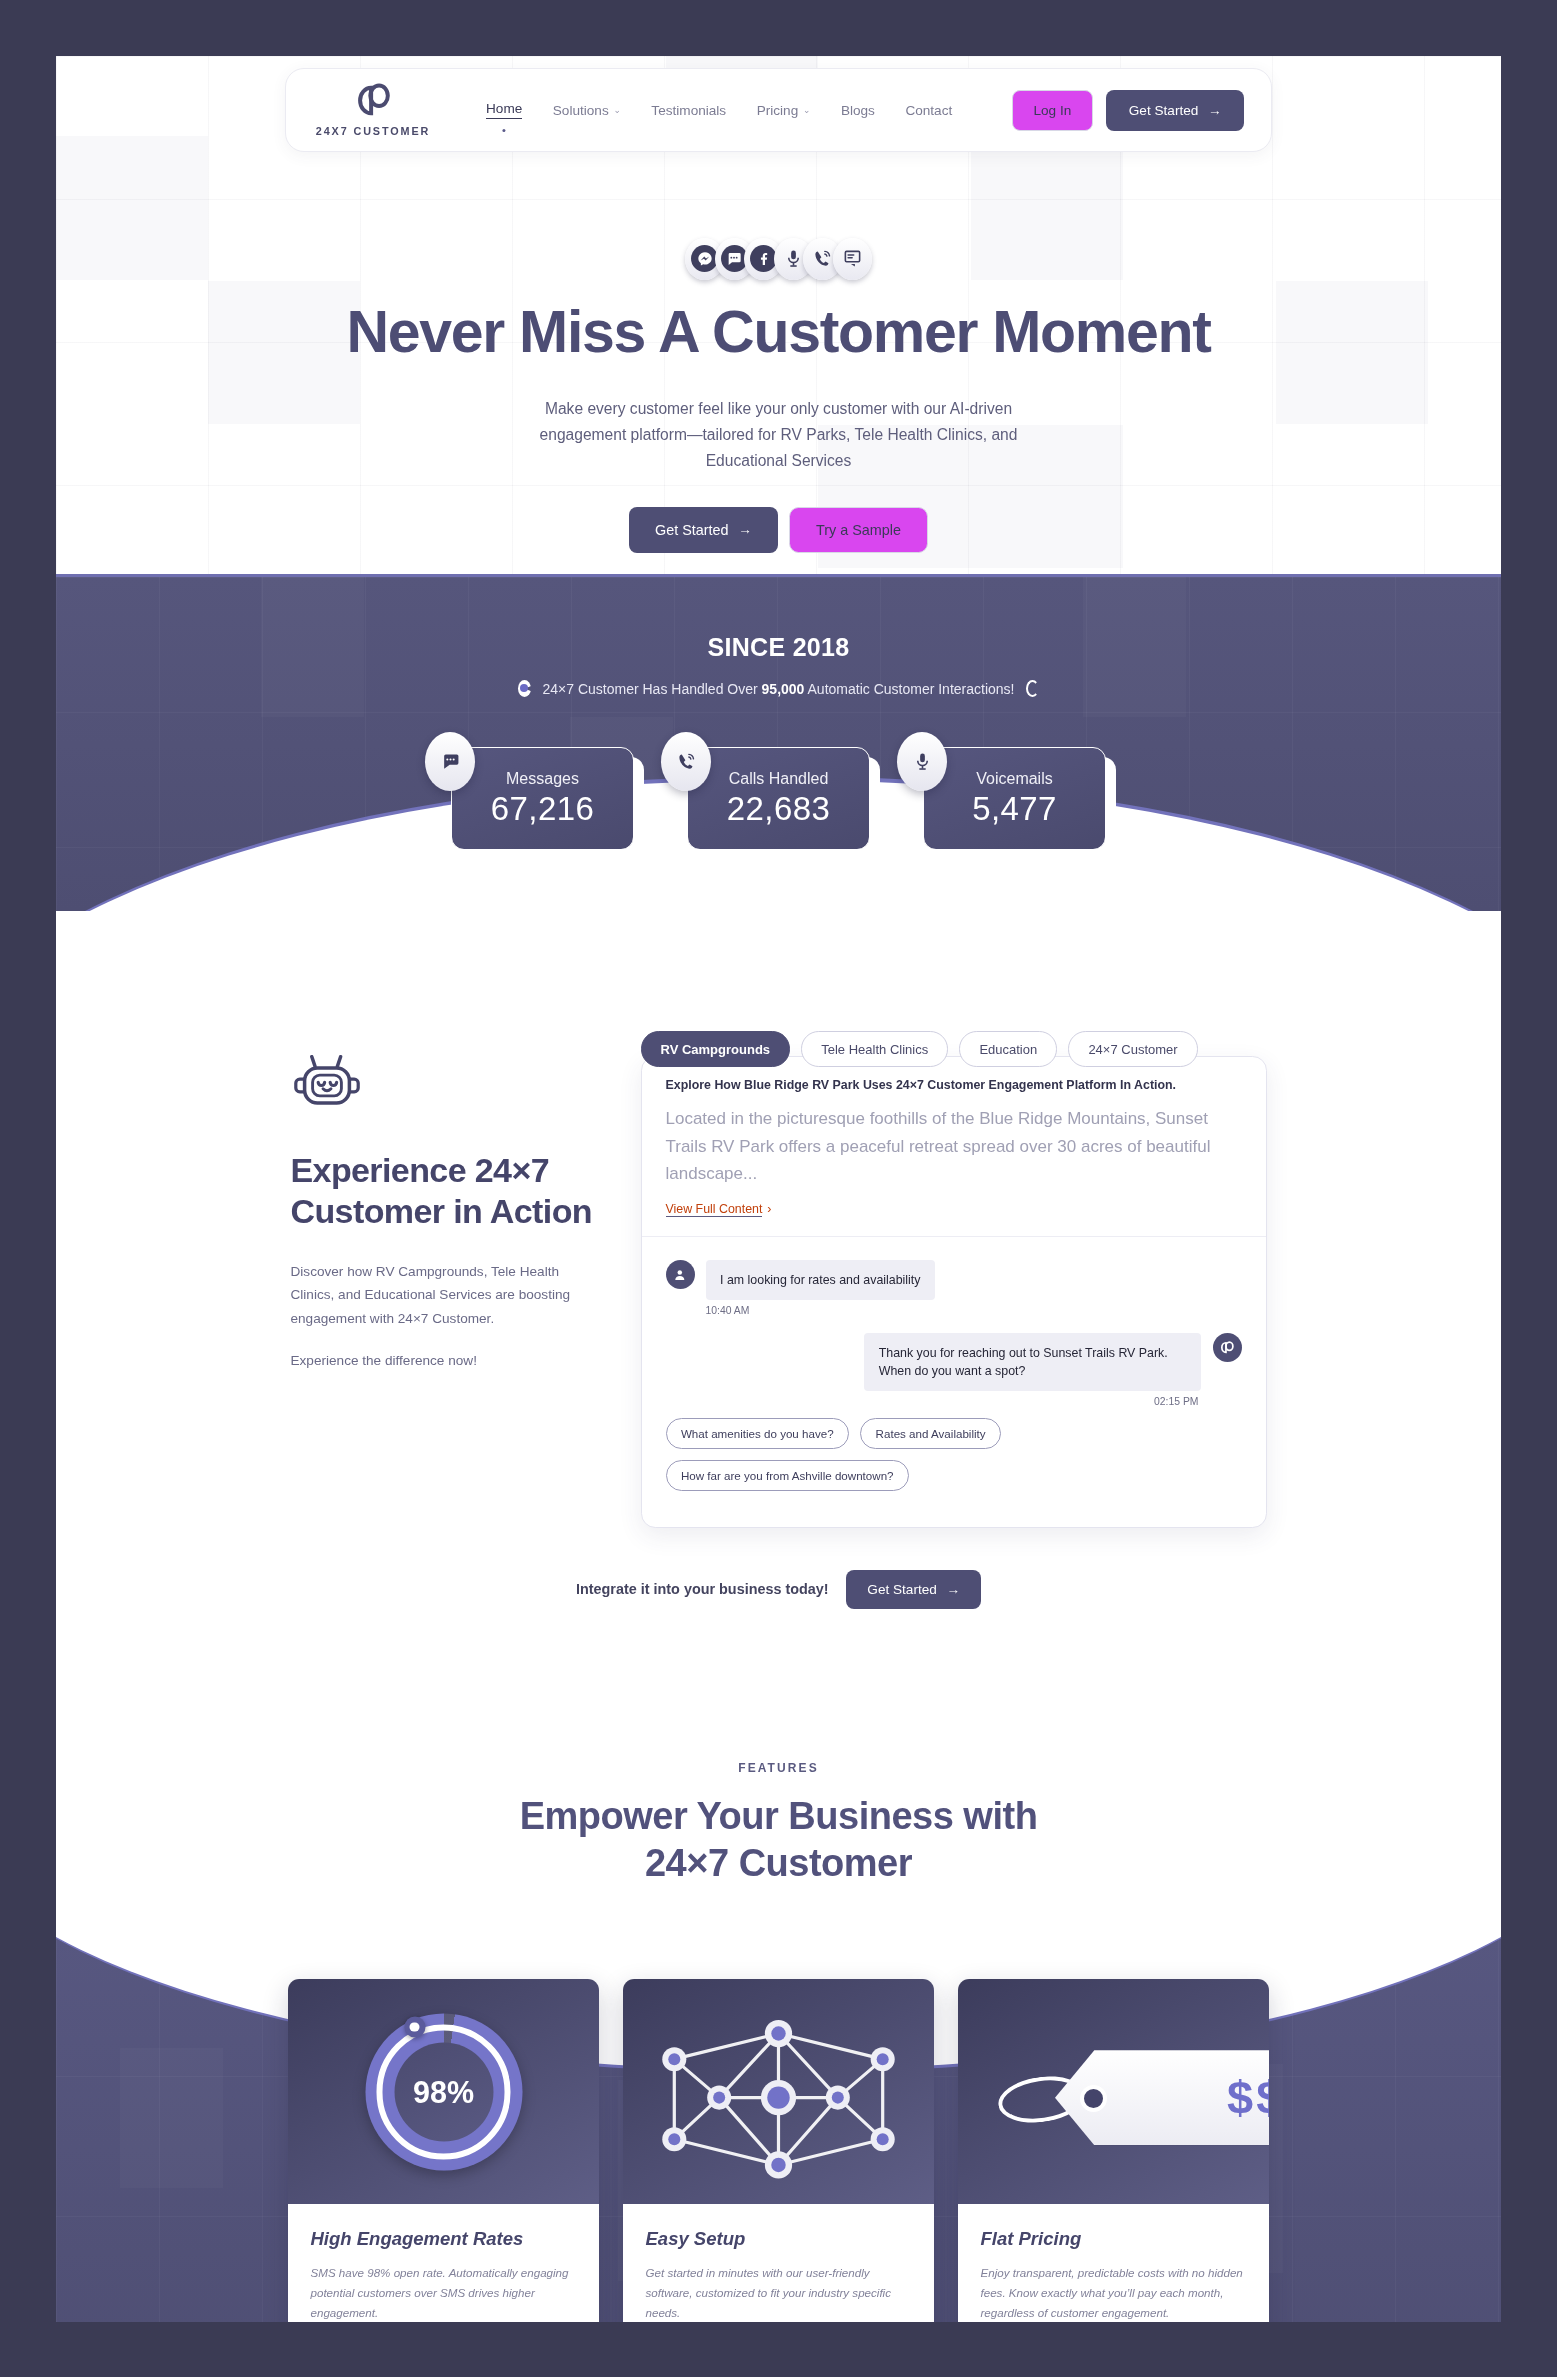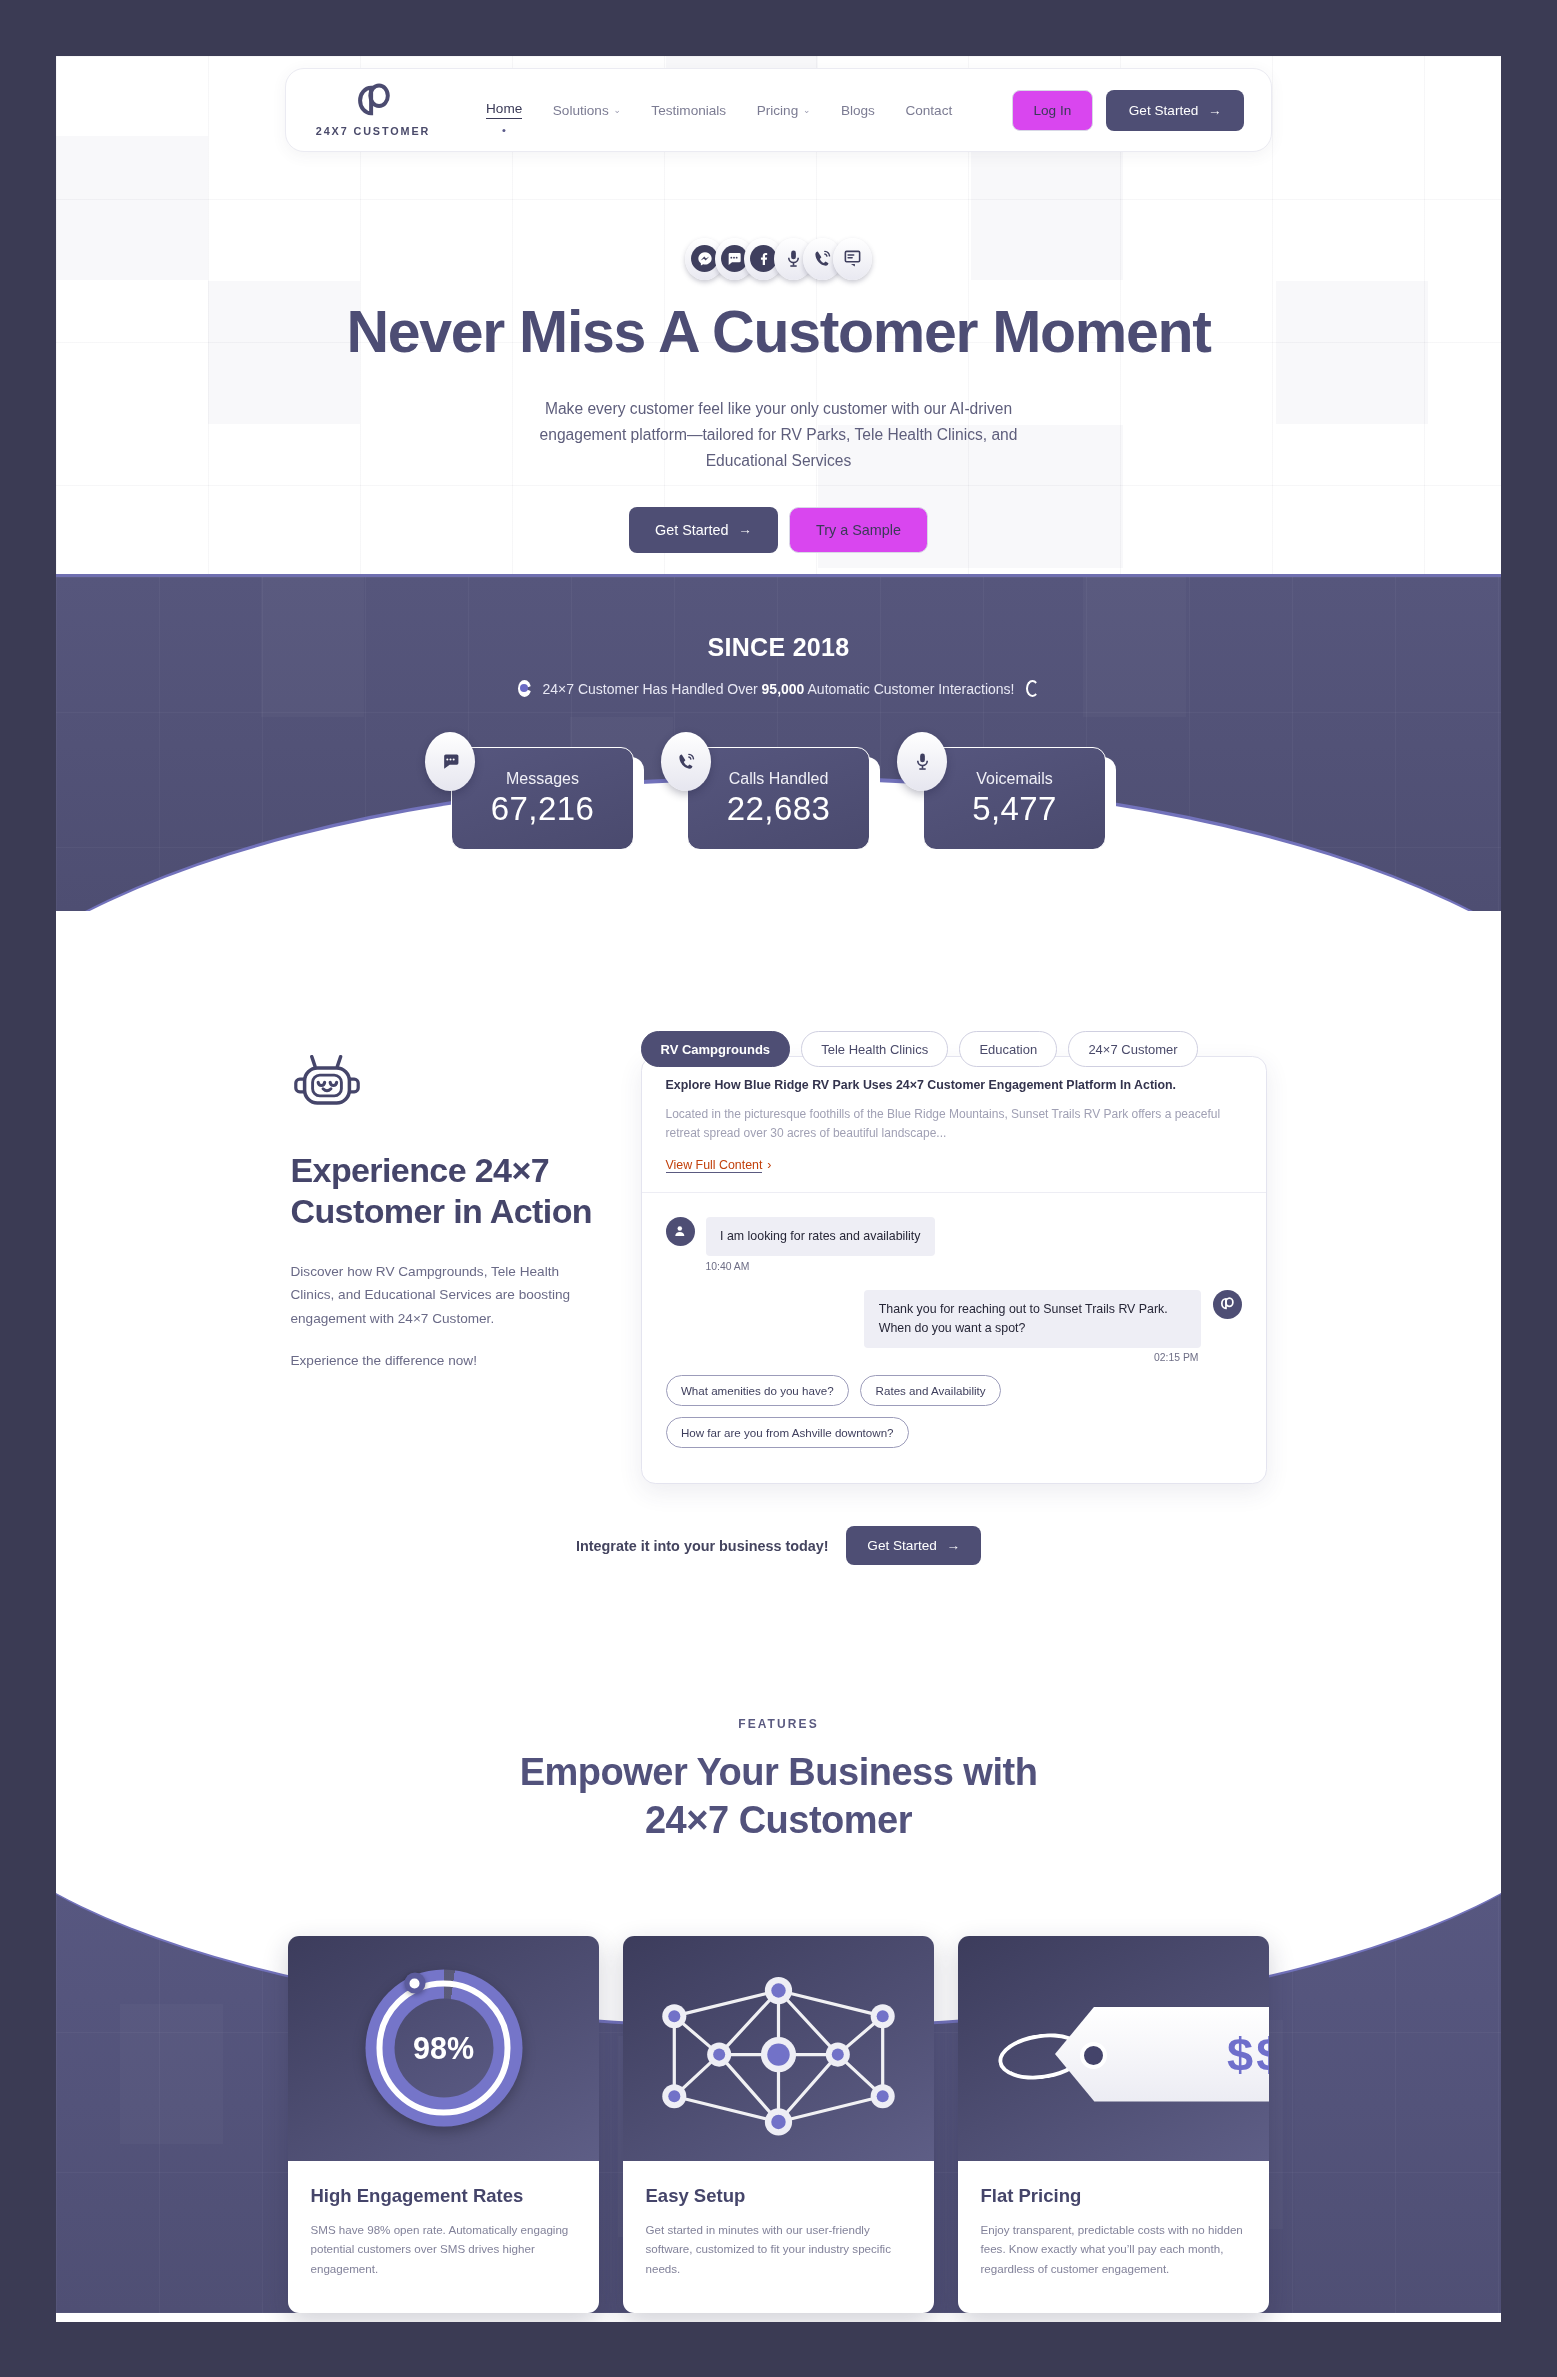--- a/index.html
+++ b/index.html
@@ -199,21 +199,21 @@
     font-size:13px; padding:9.6px 19px; border-radius:17.7px;
     cursor:pointer; font-family:inherit; white-space:nowrap;
   }
   .cb-tab.active { background:#4e4e74; border-color:#4e4e74; color:#fff; font-weight:700; }
   .cb-panel {
     background:#fff; border:1.1px solid #e4e4ef; border-radius:14.4px;
     box-shadow:0 8px 24px rgba(60,60,100,.09);
     padding:21px 24px 0; position:relative;
   }
   .cb-head { font-size:12.4px; font-weight:700; color:#33334d; margin-bottom:13px; }
-  .cb-desc { font-size:12px; line-height:1.62; color:#a0a0b4; margin-bottom:13px; }
+  .cb-desc { font-size:17px; line-height:1.62; color:#a0a0b4; margin-bottom:13px; }
   .cb-link {
     font-size:12.4px; color:#c2410c; cursor:pointer;
     display:inline-flex; align-items:center; gap:4.8px; padding-bottom:19px;
   }
   .cb-link .u { border-bottom:1.3px solid #5a5a80; }
   .cb-divider { height:0.8px; background:#ededf4; margin:0 -24px; }
 
   .cb-msgs { padding:24px 0 14.4px; }
   .msg-row { display:flex; gap:11.2px; align-items:flex-start; margin-bottom:4.8px; }
   .msg-row.right { justify-content:flex-end; }
@@ -293,21 +293,21 @@
     display:flex; justify-content:center; gap:24px; margin-top:91px;
   }
   .card {
     width:311px; background:#fff; border-radius:11.2px; overflow:hidden;
     box-shadow:0 9.6px 27px rgba(30,30,60,.20);
   }
   .card-media {
     height:225px; position:relative; overflow:hidden;
     background:linear-gradient(150deg,#3c3c5c 0%,#5e5e86 100%);
   }
-  .card-body { padding:24px 22.5px 34px; }
+  .card-body { padding:24px 22.5px 34px;font-style:italic; }
   .card-title { font-size:18.5px; font-weight:700; color:#45456a; margin-bottom:13px; }
   .card-text { font-size:11.6px; line-height:1.72; color:#82829a; }
 
   
   .donut { position:absolute; left:50%; top:50%; transform:translate(-50%,-50%); width:157px; height:157px; }
   .donut .ring-out {
     position:absolute; inset:0; border-radius:50%;
     background:conic-gradient(from 8deg, #7575c9 0deg 352deg, rgba(255,255,255,.10) 352deg 360deg);
     box-shadow:0 4.8px 13px rgba(0,0,0,.25);
   }

